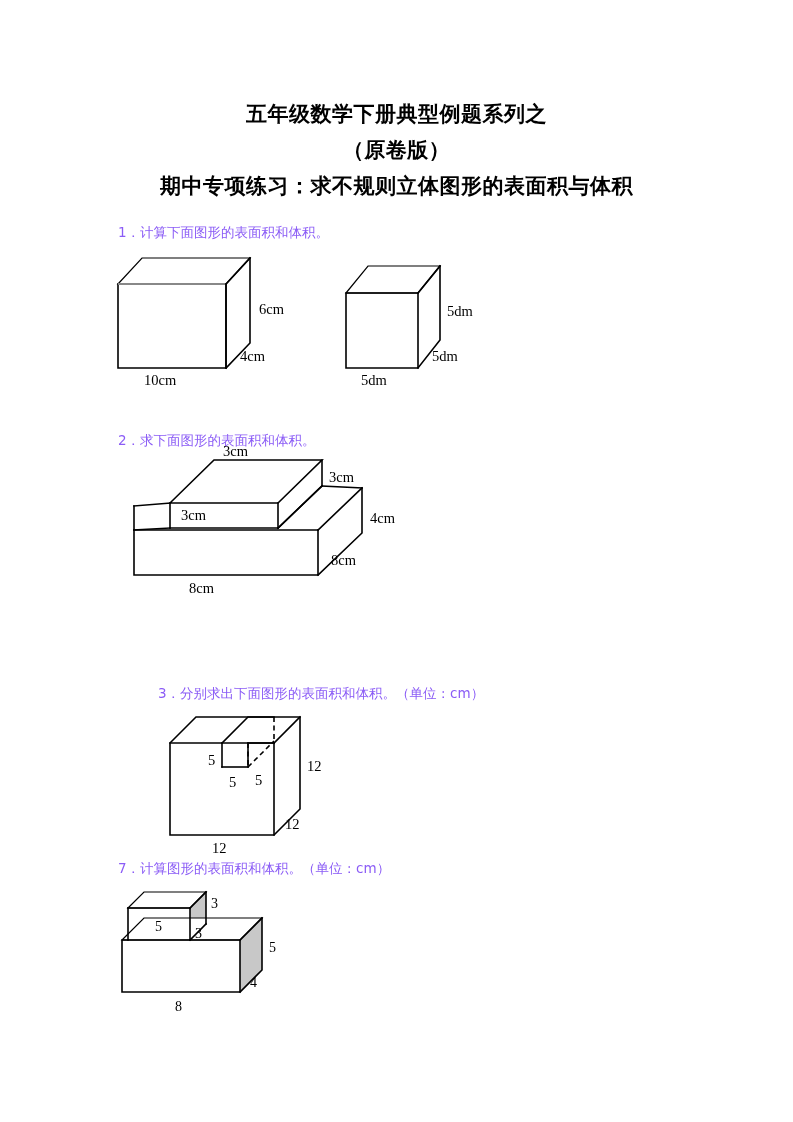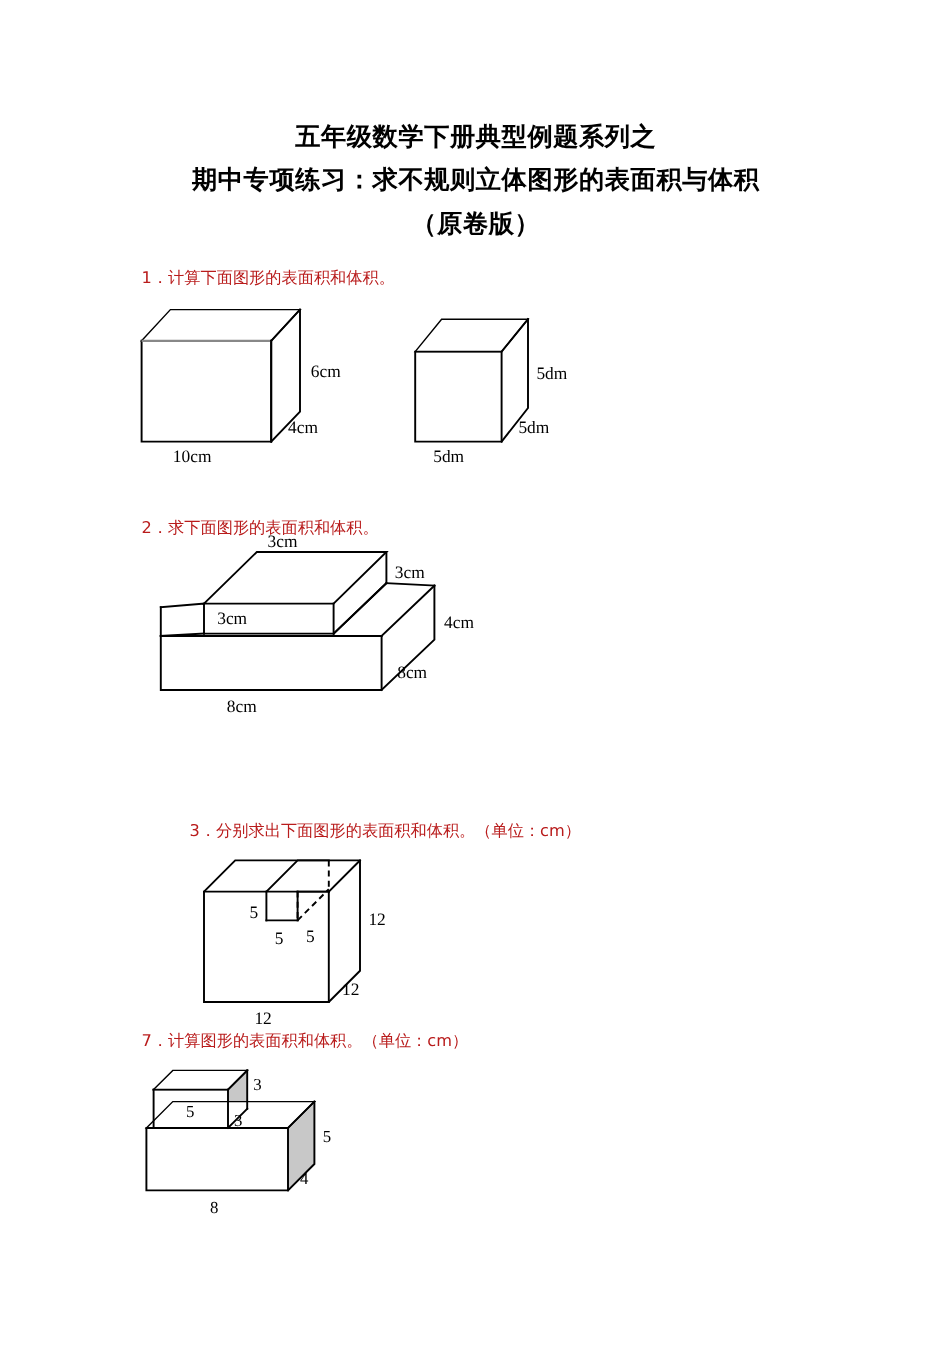--- a/index.html
+++ b/index.html
@@ -36,21 +36,21 @@
     color: #000;
   }
   .problem {
     position: absolute;
     left: 118px;
   }
   .problem-text {
     font-family: "DejaVu Sans", sans-serif;
     font-size: 13.5px;
     line-height: 20px;
-    color: #b91c1c;
+    color: #8b5cf6;
     white-space: nowrap;
   }
   .fig-wrap {
     position: relative;
     margin-top: 6px;
   }
   svg { display: block; overflow: visible; }
   .edge {
     stroke: #000;
     stroke-width: 1.6;
@@ -87,22 +87,22 @@
     fill: #000;
   }
 </style>
 </head>
 <body>
 
 <div class="page">
 
   <div class="title-block">
     <div class="title-line">五年级数学下册典型例题系列之</div>
+    <div class="title-line">（原卷版）</div>
     <div class="title-line">期中专项练习：求不规则立体图形的表面积与体积</div>
-    <div class="title-line">（原卷版）</div>
   </div>
 
   <div class="problem" style="top:222px;">
     <div class="problem-text">1．计算下面图形的表面积和体积。</div>
     <div class="fig-wrap">
       <svg width="560" height="130" viewBox="0 0 560 130">
 
         <g>
 
           <polygon class="face-white" points="0,36 24,10 132,10 108,36"></polygon>

